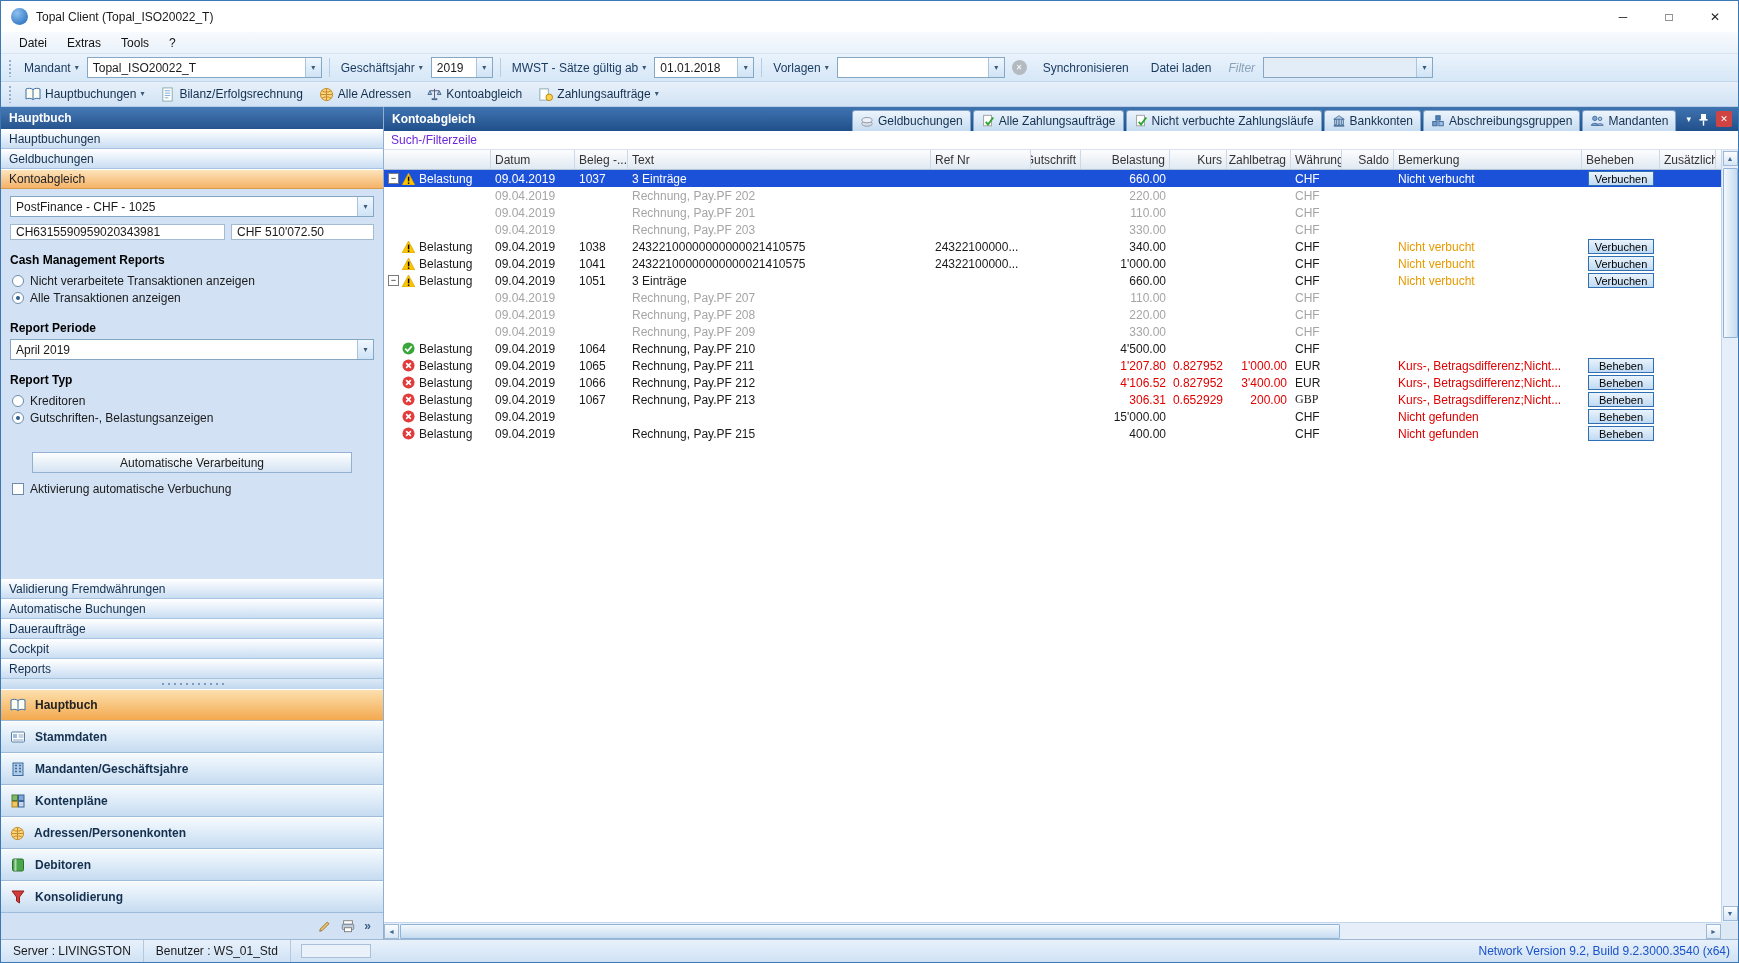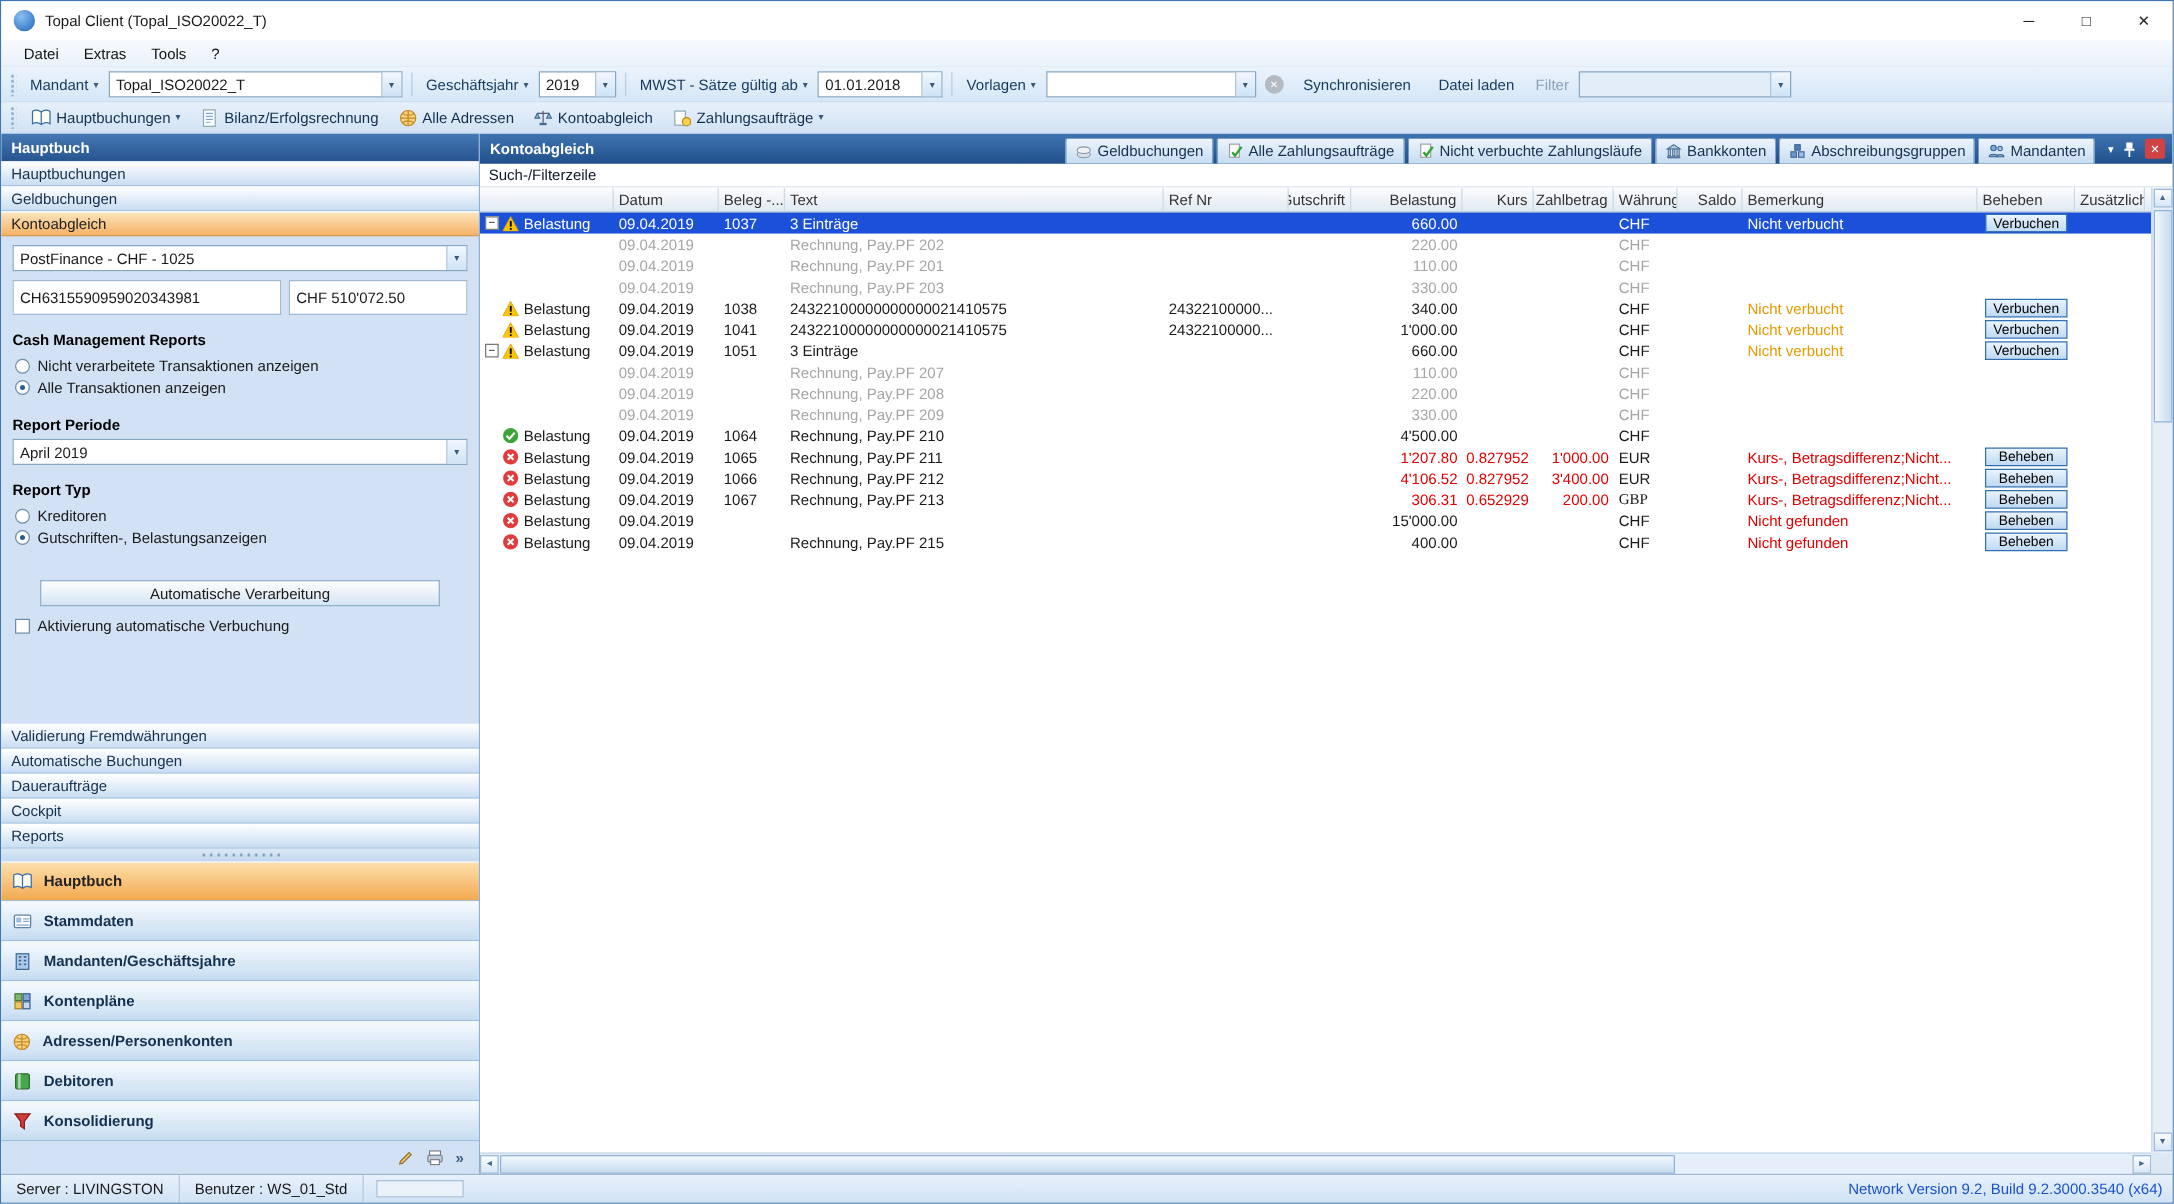--- a/index.html
+++ b/index.html
@@ -19,21 +19,21 @@
     display:flex; align-items:center; padding-left:8px; flex:0 0 auto;}
   .menu-item { padding:2px 10px; color:#111; }
   
   .toolbar { height:28px; background:linear-gradient(#eaf3fc,#d6e7f7); border-bottom:1px solid #c0d6ea;
     display:flex; align-items:center; padding:0 4px; gap:4px; flex:0 0 auto;}
   .shortcutbar { height:25px; background:linear-gradient(#e7f0fa,#d2e3f5); border-bottom:1px solid #b7cde6;
     display:flex; align-items:center; padding:0 4px; gap:2px; flex:0 0 auto;}
   .grip { width:5px; height:18px; margin:0 3px;
     background-image:radial-gradient(circle,#93afcb 1px,transparent 1.3px); background-size:4px 4px; }
   .tb-label { color:#17395e; padding:1px 4px; display:flex; align-items:center; gap:4px; }
-  .tb-label.dim { color:#8ba2b8; }
+  .tb-label.dim { color:#8ba2b8;font-style:italic; }
   .dd { font-size:8px; color:#3a5a78; line-height:1; }
   .combo { height:21px; background:#fff; border:1px solid #86a7c4; display:flex; align-items:stretch; }
   .combo .val { padding:1px 5px; flex:1; display:flex; align-items:center; overflow:hidden; white-space:nowrap;}
   .combo .cbtn { width:16px; background:linear-gradient(#f0f7fe,#cfe3f6); border-left:1px solid #aac4dc;
     display:flex; align-items:center; justify-content:center; }
   .combo.disabled { background:#e3edf8; }
   .sep { width:1px; height:19px; background:#b6cce2; margin:0 3px; }
   .tb-btn { padding:3px 9px; color:#17395e; }
   .gray-x { width:15px; height:15px; border-radius:50%; background:#b4bac1; color:#fff; font-size:8px;
     display:flex; align-items:center; justify-content:center; margin:0 3px;}
@@ -45,21 +45,21 @@
   .sidebar { width:383px; flex:0 0 auto; display:flex; flex-direction:column; background:#d2e2f4;
     border-right:1px solid #8fb0d1; }
   .side-header { height:22px; flex:0 0 auto; background:linear-gradient(#4579b5,#27548e); color:#fff;
     font-weight:bold; display:flex; align-items:center; padding:0 8px; }
   .nav-item { height:20px; flex:0 0 auto; background:linear-gradient(#fdfeff,#c9ddf2);
     border-bottom:1px solid #a6c4e0; border-top:1px solid #fff;
     display:flex; align-items:center; padding:0 8px; color:#14304f; }
   .nav-item.sel { background:linear-gradient(#fde4ba,#f5b268); border-bottom-color:#d89a4e; color:#222; }
   .panel { flex:1; min-height:0; padding:7px 9px 4px 9px; display:flex; flex-direction:column; }
   .fields { display:flex; gap:6px; margin-top:7px; }
-  .field { height:28px; background:#fff; border:1px solid #a2bbd3; display:flex; align-items:center;
+  .field { height:16px; background:#fff; border:1px solid #a2bbd3; display:flex; align-items:center;
     padding:0 5px; overflow:hidden; white-space:nowrap; }
   .sec-title { font-weight:bold; margin:13px 0 4px 0; color:#000; }
   .radio-row { display:flex; align-items:center; gap:6px; margin:3px 0 3px 2px; }
   .radio { width:12px; height:12px; border-radius:50%; border:1px solid #6f8cab; background:#fff; position:relative; flex:0 0 auto;}
   .radio.checked::after { content:""; position:absolute; inset:3px; border-radius:50%; background:#2c5c8f; }
   .checkbox { width:12px; height:12px; border:1px solid #6f8cab; background:#fff; flex:0 0 auto;}
   .btn-auto { height:21px; margin:24px auto 0 auto; width:88%; background:linear-gradient(#fdfefe,#d5e4f3);
     border:1px solid #93b2cf; display:flex; align-items:center; justify-content:center; }
   .splitter { height:10px; flex:0 0 auto; background:linear-gradient(#dce9f6,#c2d8ee); position:relative; }
   .splitter::after { content:""; position:absolute; left:50%; top:3px; width:64px; height:4px; margin-left:-32px;
@@ -77,21 +77,21 @@
     display:flex; align-items:center; padding:0 6px 0 8px; color:#fff; }
   .main-title { font-weight:bold; margin-right:auto; }
   .tabs { display:flex; align-items:flex-end; height:100%; gap:2px; }
   .tab { height:21px; background:linear-gradient(#ecf4fc,#c6dcf1); border:1px solid #7fa3c9; border-bottom:none;
     border-radius:3px 3px 0 0; display:flex; align-items:center; gap:4px; padding:0 7px; color:#14304f; }
   .hdr-ctrl { display:flex; align-items:center; gap:7px; margin-left:10px; }
   .hdr-ctrl .caret { color:#fff; font-size:9px; }
   .hdr-close { width:16px; height:16px; background:#d04343; border-radius:2px; color:#fff; font-size:9px;
     display:flex; align-items:center; justify-content:center; }
   .filter-row { height:19px; flex:0 0 auto; border-bottom:1px solid #d7e2ee; display:flex; align-items:center;
-    padding:4px 7px; color:#0f172a; }
+    padding:4px 7px; color:#6d28d9; }
   .grid-top { flex:1; min-height:0; display:flex; }
   .grid-body { flex:1; min-width:0; display:flex; flex-direction:column; overflow:hidden; }
   .col-header { height:20px; flex:0 0 auto; display:flex; background:linear-gradient(#fdfdfe,#e0e9f2);
     border-bottom:1px solid #b3c4d6; color:#333; }
   .col-h { padding:0 4px; border-right:1px solid #cdd9e6; display:flex; align-items:center;
     overflow:hidden; white-space:nowrap; flex:0 0 auto; }
   .row { height:17px; flex:0 0 auto; display:flex; background:#fff; }
   .row.selected { background:#1b50d8; color:#fff; }
   .row.child { color:#a5a5a5; }
   .cell { padding:0 4px; height:100%; display:flex; align-items:center; gap:3px;

